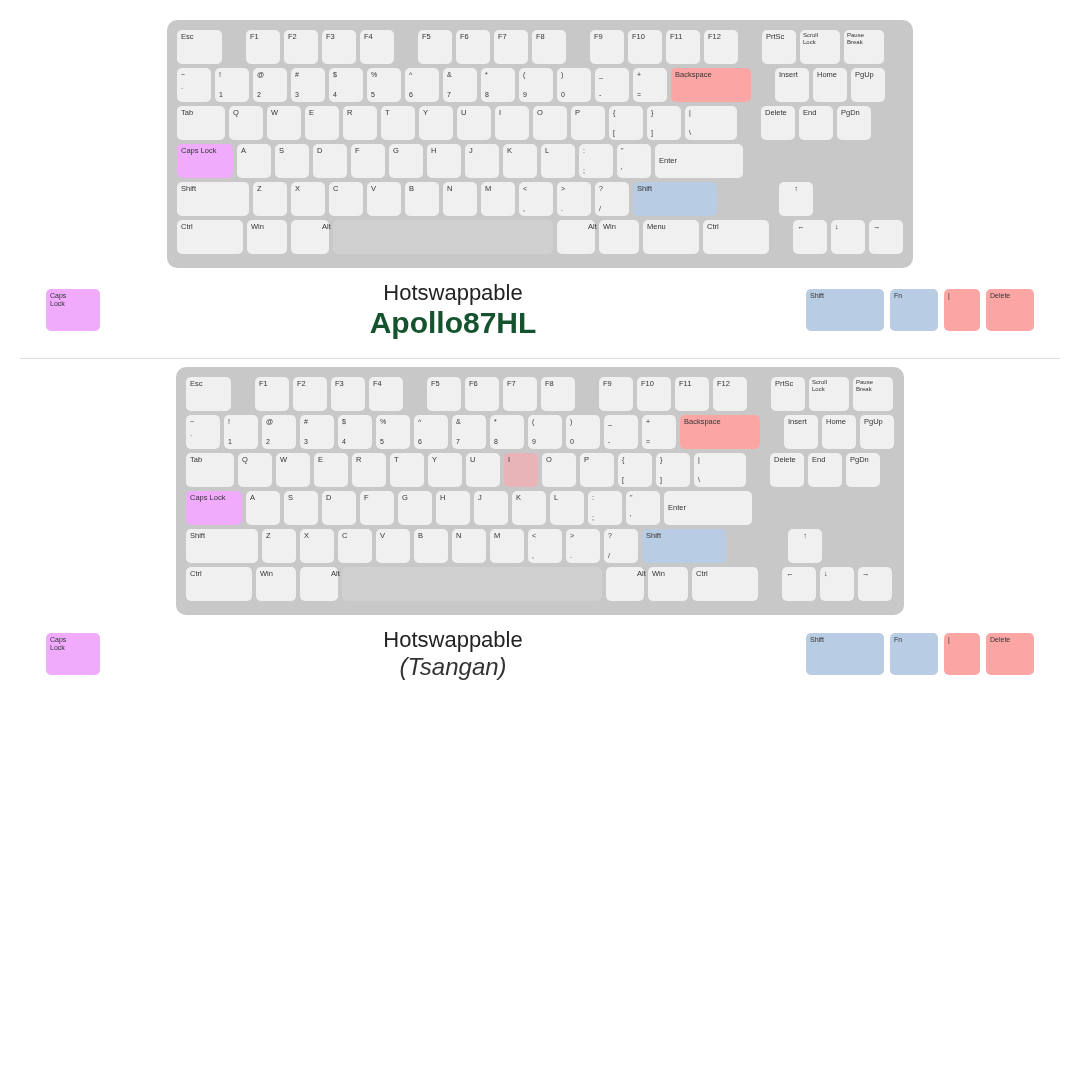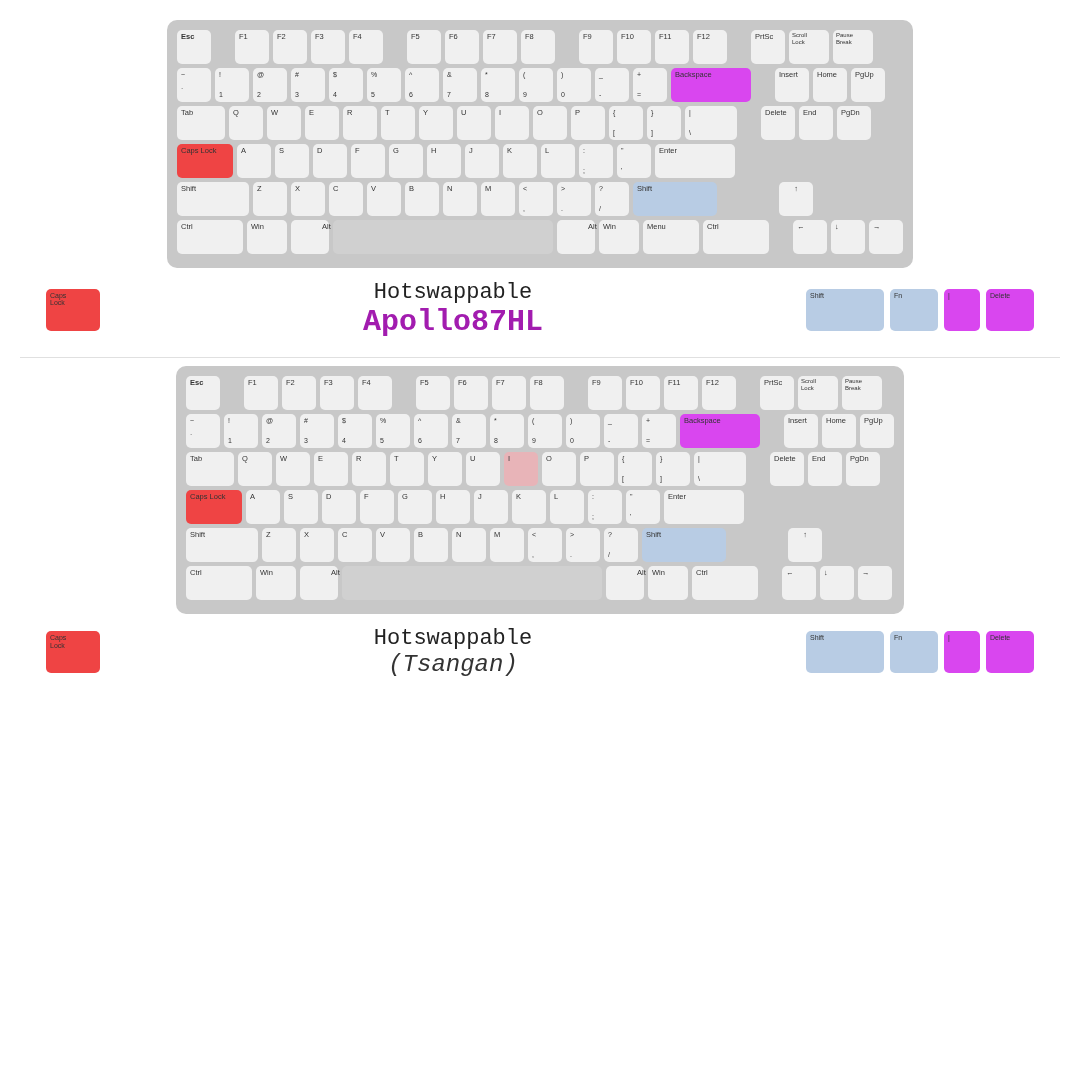--- a/index.html
+++ b/index.html
@@ -66,55 +66,54 @@
       font-size: 7px;
       color: #333;
       align-self: flex-start;
       margin-top: auto;
     }
     .key .main-label {
       font-size: 7.5px;
       color: #333;
     }
 
-    .key-pink { background: #ef4444; }
+    .key-pink { background: #f0abfc; }
     .key-blue { background: #b8cce4; }
-    .key-green { background: #d946ef; }
+    .key-green { background: #fca5a5; }
     .key-space { background: #d0d0d0; }
 
-    .w-esc { width: 34px; font-weight: bold; }
+    .w-esc { width: 45px; }
     .w-fn { width: 34px; }
     .w-tab { width: 48px; }
     .w-caps { width: 56px; }
     .w-shift-l { width: 72px; }
     .w-shift-r { width: 84px; }
     .w-ctrl { width: 66px; }
     .w-win { width: 40px; }
     .w-alt { width: 38px; padding-left: 31px; }
     .w-space { width: 220px; }
-    .w-enter { width: 80px; }
+    .w-enter { width: 88px; justify-content: center; }
     .w-backspace { width: 80px; }
     .w-backslash { width: 52px; }
     .w-menu { width: 56px; }
 
     .section-label {
       text-align: center;
       margin-bottom: 2px;
-      font-family: Liberation Mono, monospace;
     }
     .section-label .hotswappable {
       font-size: 22px;
       font-weight: normal;
       color: #222;
       display: block;
     }
     .section-label .model-name {
       font-size: 30px;
       font-weight: bold;
-      color: #a21caf;
+      color: #14532d;
       display: block;
     }
     .section-label .model-sub {
       font-size: 24px;
       font-style: italic;
       color: #333;
       display: block;
     }
 
     .divider {

